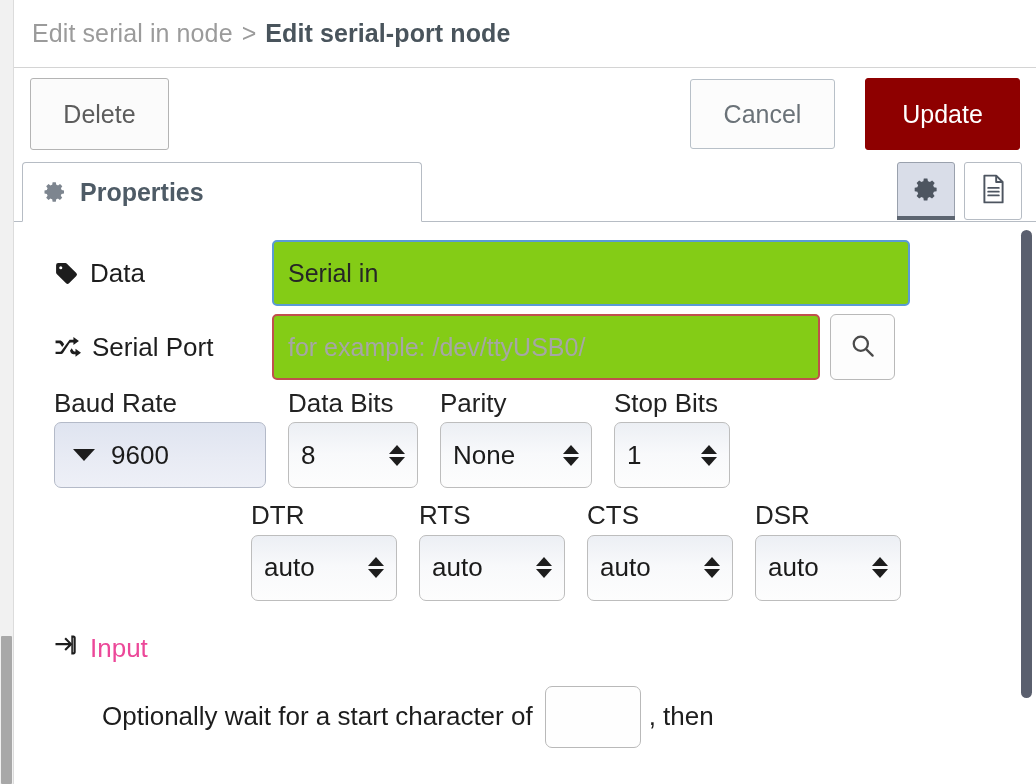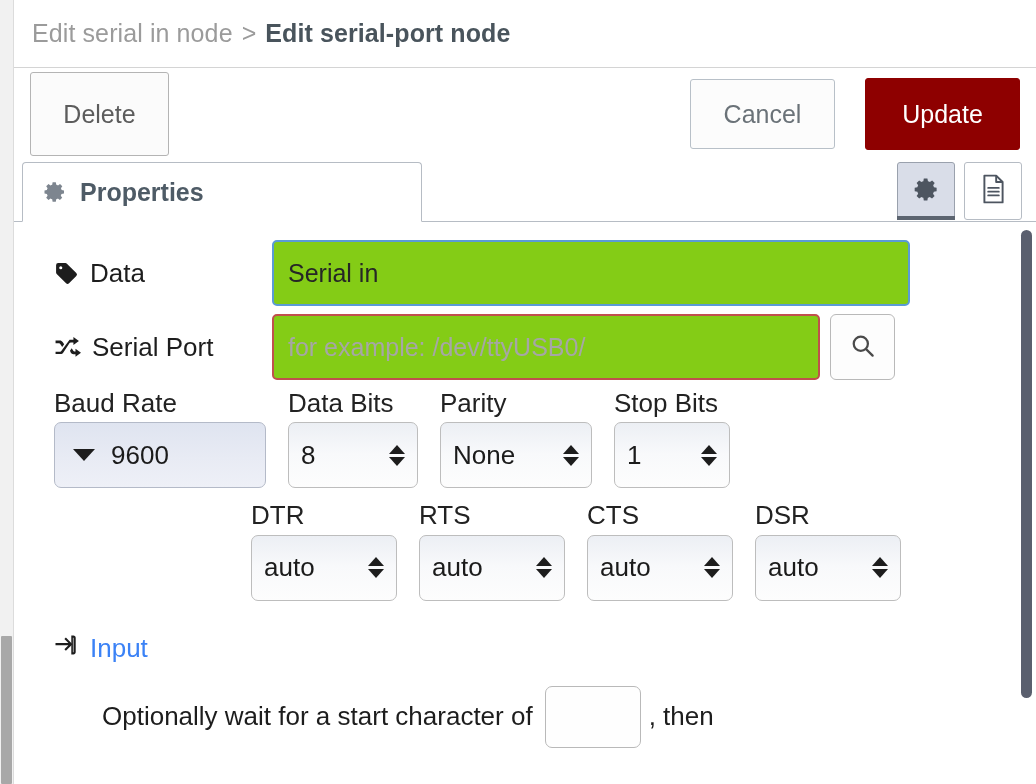--- a/index.html
+++ b/index.html
@@ -90,21 +90,21 @@
     font-family: "Liberation Sans", sans-serif;
     font-size: 25px;
     border-radius: 3px;
     cursor: pointer;
     display: inline-flex;
     align-items: center;
     justify-content: center;
     padding: 0 20px;
   }
   .btn-delete {
-    height: 84px;
+    height: 72px;
     min-width: 139px;
     background: #fbfbfb;
     border: 1px solid #b4b4b4;
     color: #5c5c5c;
   }
   .btn-right-group {
     margin-left: auto;
     display: flex;
     align-items: center;
     gap: 30px;
@@ -323,21 +323,21 @@
   
   .section {
     padding-left: 40px;
     margin-top: 32px;
   }
   .section-title {
     display: flex;
     align-items: flex-start;
     gap: 11px;
     font-size: 26px;
-    color: #3b82f6;
+    color: #ec4899;
   }
   .section-body {
     display: flex;
     align-items: center;
     padding-left: 48px;
     margin-top: 22px;
     font-size: 26px;
     color: #1d1d1d;
     gap: 0;
   }

